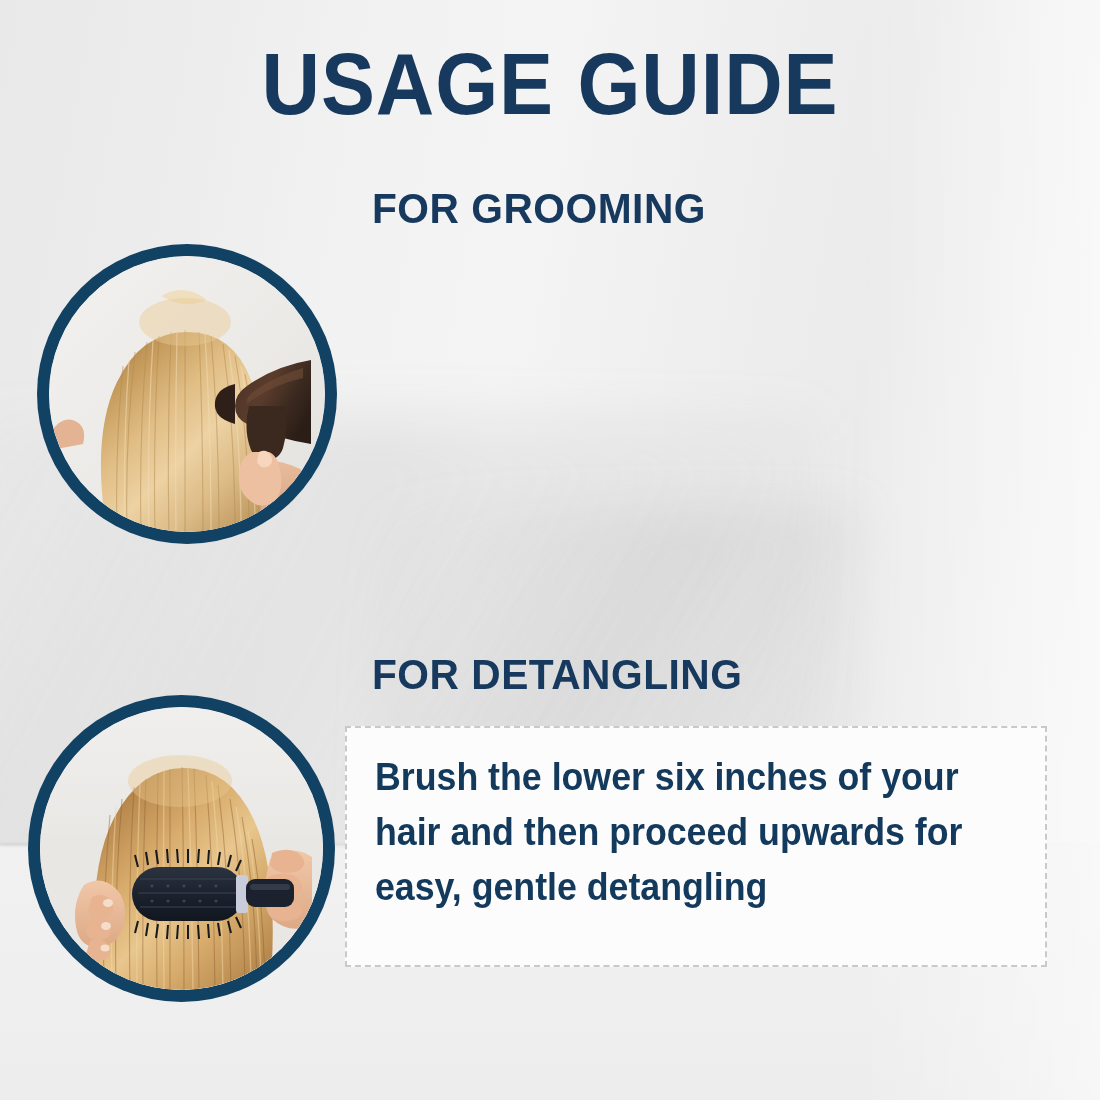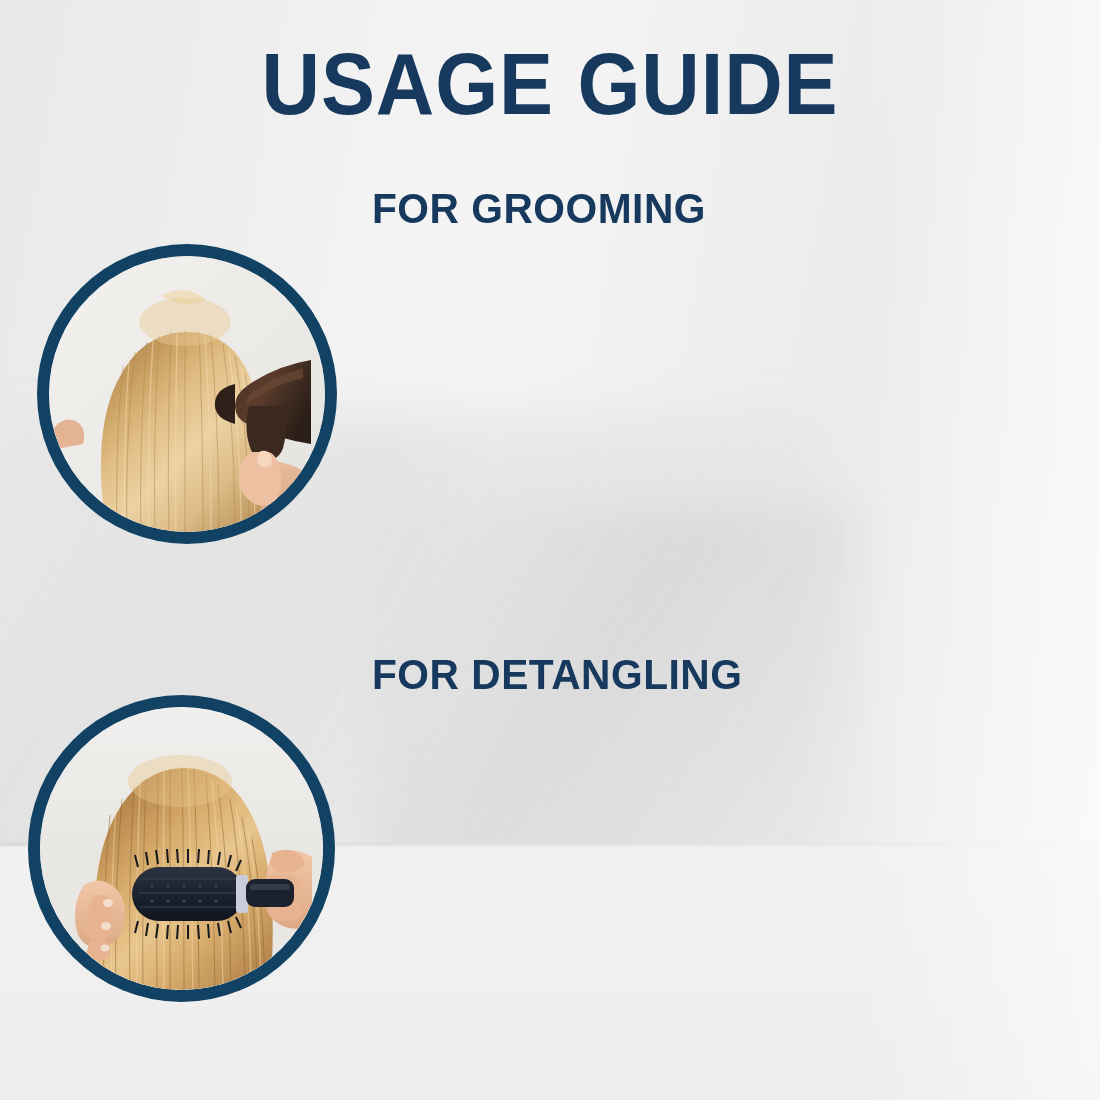--- a/index.html
+++ b/index.html
@@ -406,14 +406,17 @@
           </g>
 
           <rect x="196" y="168" width="12" height="38" rx="3" fill="#c9cddb"></rect>
           <rect x="206" y="172" width="48" height="28" rx="9" fill="#1b222d"></rect>
           <rect x="210" y="177" width="40" height="6" rx="3" fill="#39414f" opacity="0.8"></rect>
         </g>
       </g>
     </svg>
   </div>
 
+  <div class="text-card" id="card-detangling">
+    <div class="card-text">Brush the lower six inches of your hair and then proceed upwards for easy, gentle detangling</div>
+  </div>
 
 </div>
 
 </body></html>

